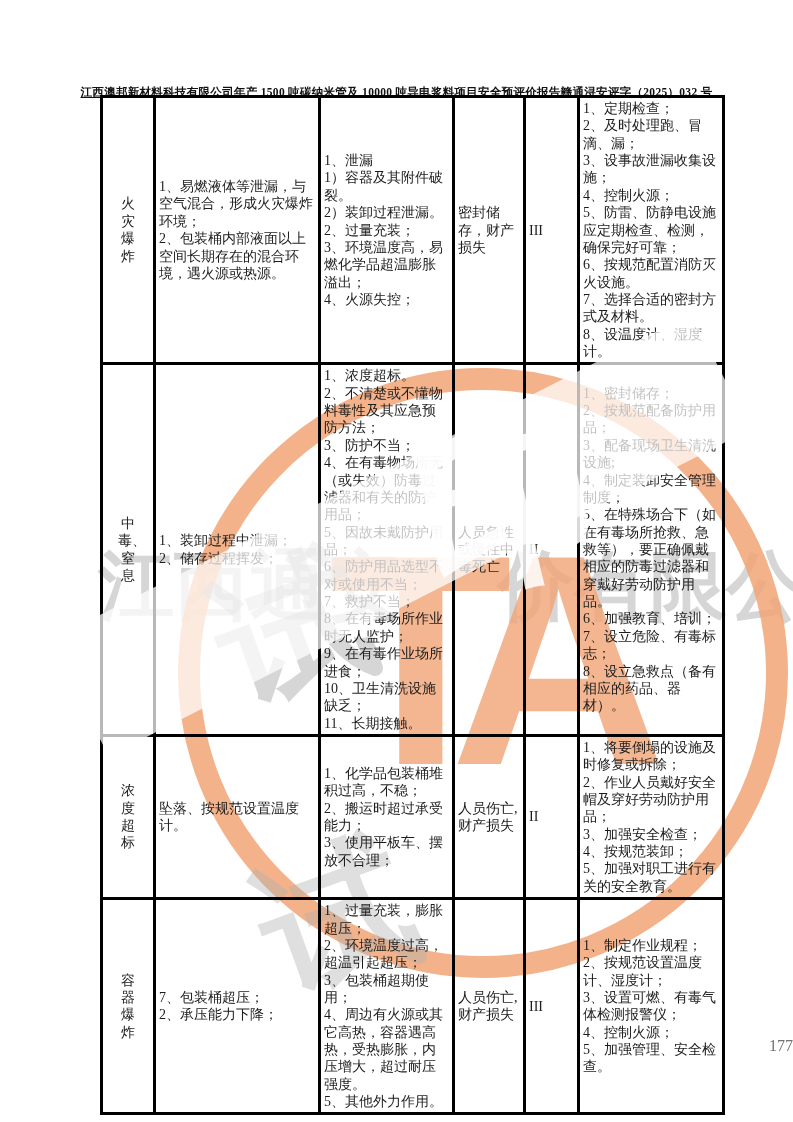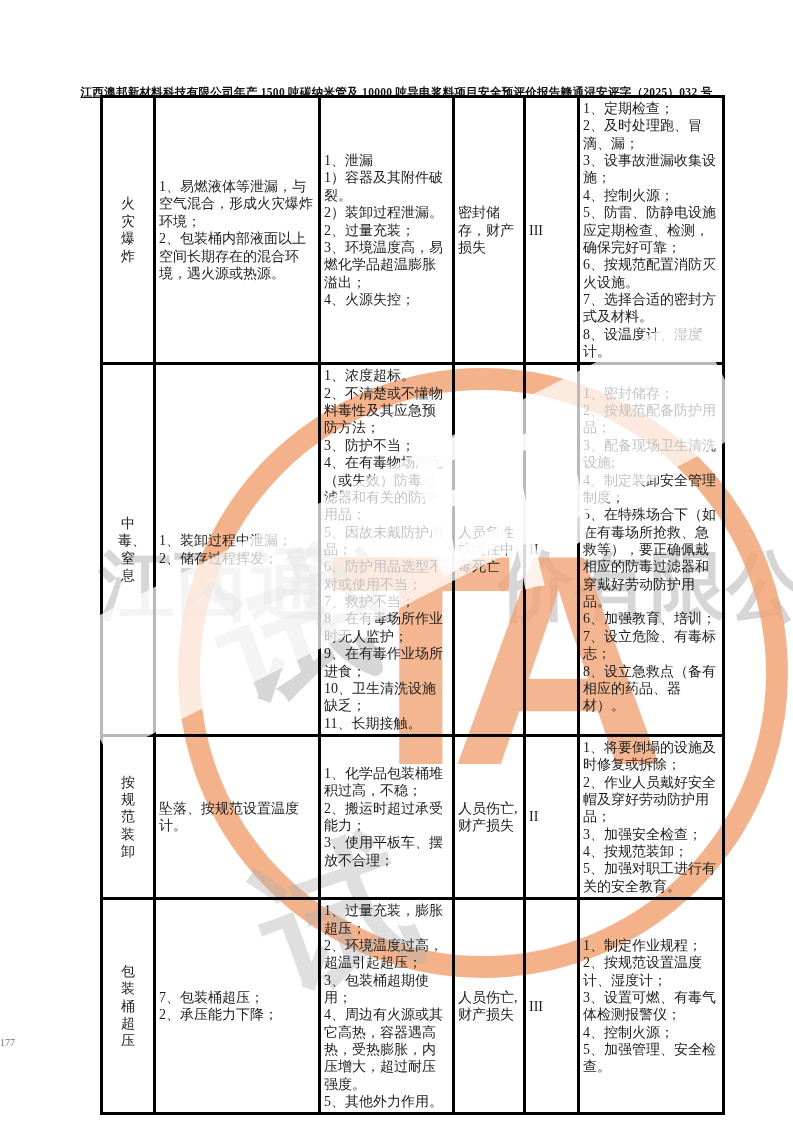--- a/index.html
+++ b/index.html
@@ -72,21 +72,21 @@
     white-space:pre-wrap; word-break:break-all; overflow:hidden;
     background:transparent;
   }
   td.c-hazard{ text-align:center; padding:2px 15px; }
   td.c-consequence{ text-align:left; }
   td.c-level{ text-align:left; font-family:"Liberation Serif", serif; }
 
   
   .page-number{
     position:absolute; top:1037px; left:0; width:100%;
-    text-align:left; font-size:10px; color:#737373; z-index:2;
+    text-align:right; font-size:16px; color:#737373; z-index:2;
   }
 </style>
 </head>
 <body>
 
 <div class="page">
 
   <div class="wm-layer">
     <div class="wm-company left">江西通安</div>
     <div class="wm-company right">价有限公司</div>
@@ -149,35 +149,35 @@
         <td class="c-measures">1、密封储存；
 2、按规范配备防护用品；
 3、配备现场卫生清洗设施;
 4、制定装卸安全管理制度；
 5、在特殊场合下（如在有毒场所抢救、急救等），要正确佩戴相应的防毒过滤器和穿戴好劳动防护用品。
 6、加强教育、培训；
 7、设立危险、有毒标志；
 8、设立急救点（备有相应的药品、器材）。</td>
       </tr>
       <tr style="height:129px">
-        <td class="c-hazard">按规范装卸</td>
+        <td class="c-hazard">浓度超标</td>
         <td class="c-cause">坠落、按规范设置温度计。</td>
         <td class="c-factors">1、化学品包装桶堆积过高，不稳；
 2、搬运时超过承受能力；
 3、使用平板车、摆放不合理；</td>
         <td class="c-consequence">人员伤亡,财产损失</td>
         <td class="c-level">II</td>
         <td class="c-measures">1、将要倒塌的设施及时修复或拆除；
 2、作业人员戴好安全帽及穿好劳动防护用品；
 3、加强安全检查；
 4、按规范装卸；
 5、加强对职工进行有关的安全教育。</td>
       </tr>
       <tr style="height:213px">
-        <td class="c-hazard">包装桶超压</td>
+        <td class="c-hazard">容器爆炸</td>
         <td class="c-cause">7、包装桶超压；
 2、承压能力下降；</td>
         <td class="c-factors">1、过量充装，膨胀超压；
 2、环境温度过高，超温引起超压；
 3、包装桶超期使用；
 4、周边有火源或其它高热，容器遇高热，受热膨胀，内压增大，超过耐压强度。
 5、其他外力作用。</td>
         <td class="c-consequence">人员伤亡,财产损失</td>
         <td class="c-level">III</td>
         <td class="c-measures">1、制定作业规程；

